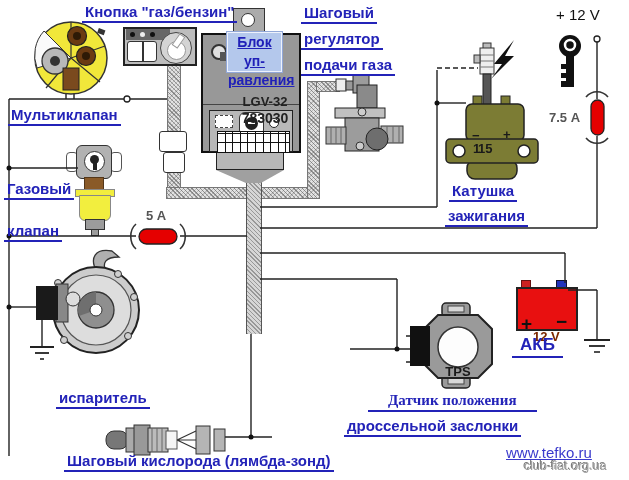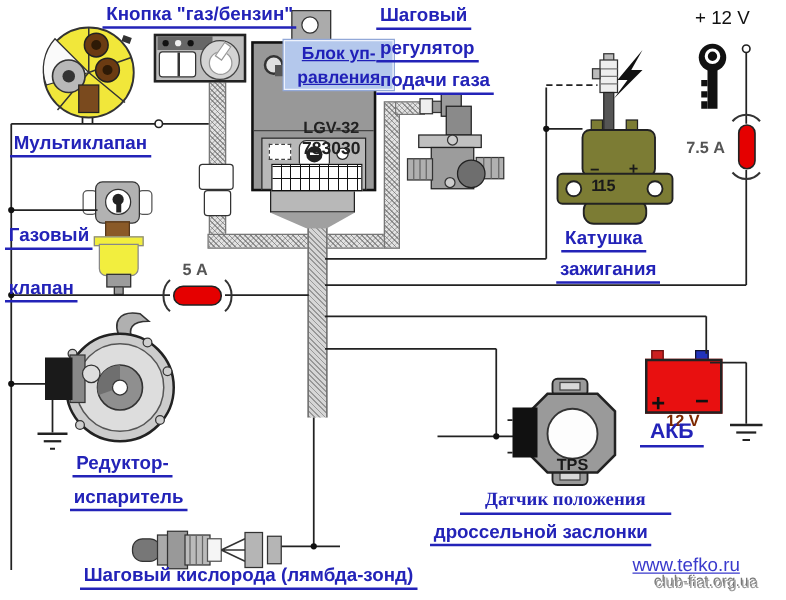--- a/index.html
+++ b/index.html
@@ -42,21 +42,21 @@
 
   <div class="comp" style="left:233px;top:8px;width:32px;height:28px;background:#ababab;border:1.5px solid #333;z-index:2;"></div>
   <div class="comp" style="left:241px;top:13px;width:14px;height:14px;background:#fff;border:1.5px solid #333;border-radius:50%;z-index:3;"></div>
   <div class="comp" style="left:201px;top:33px;width:100px;height:120px;background:#989898;border:2px solid #111;z-index:3;"></div>
   <div class="comp" style="left:211px;top:44px;width:16px;height:16px;background:#e0e0e0;border:2px solid #333;border-radius:50%;z-index:5;">
     <div class="comp" style="left:7px;top:6px;width:8px;height:9px;background:#555;"></div>
   </div>
   <div class="comp" style="left:203px;top:104px;width:96px;height:1px;background:#444;z-index:4;"></div>
   <div class="ctext" style="left:233px;top:70px;width:64px;text-align:center;font-size:13px;color:#222;z-index:9;">LGV-32</div>
   <div class="ctext" style="left:233px;top:86px;width:64px;text-align:center;font-size:14px;color:#222;z-index:9;">783030</div>
-  <div class="comp" style="left:227px;top:32px;width:88px;height:40px;background:#b4c8ec;border:1px solid #eef2fc;box-shadow:0 0 0 1px #92a8d8;z-index:10;text-align:center;">
+  <div class="comp" style="left:227px;top:32px;width:55px;height:40px;background:#b4c8ec;border:1px solid #eef2fc;box-shadow:0 0 0 1px #92a8d8;z-index:10;text-align:center;">
     <div style="color:#2020b8;font-weight:bold;font-size:14px;text-decoration:underline;line-height:19px;">Блок уп-</div>
     <div style="color:#2020b8;font-weight:bold;font-size:14px;text-decoration:underline;line-height:19px;">равления</div>
   </div>
   <div class="comp" style="left:209px;top:110px;width:84px;height:42px;background:#b8b8b8;border:1.5px solid #222;z-index:4;"></div>
   <div class="comp" style="left:215px;top:115px;width:18px;height:13px;background:#fff;border:1px dashed #444;z-index:5;"></div>
   <div class="comp" style="left:239px;top:112px;width:25px;height:24px;background:#fff;border:1.5px solid #333;border-radius:6px;z-index:5;"></div>
   <div class="comp" style="left:245px;top:117px;width:13px;height:13px;background:#222;border-radius:50%;z-index:6;"></div>
   <div class="comp" style="left:248px;top:122px;width:7px;height:2px;background:#fff;z-index:7;"></div>
   <div class="comp" style="left:269px;top:118px;width:10px;height:10px;background:#fff;border:1.5px solid #222;border-radius:50%;z-index:5;"></div>
   <div class="grid-conn"></div>
@@ -264,18 +264,17 @@
   <div class="lbl" style="left:449px;top:182px;">Катушка</div>
   <div class="lbl" style="left:445px;top:207px;">зажигания</div>
   <div class="ctext" style="left:472px;top:104px;font-size:13px;">−</div>
   <div class="ctext" style="left:503px;top:103px;font-size:13px;">+</div>
   <div class="ctext" style="left:473px;top:117px;font-size:13px;">1</div>
   <div class="ctext" style="left:478px;top:117px;font-size:13px;text-align:center;">15</div>
   <div class="lbl" style="left:512px;top:335px;font-size:17px;padding:0 8px 1px 8px;">АКБ</div>
   <div class="ctext" style="left:444px;top:340px;width:28px;text-align:center;font-size:13px;">TPS</div>
   <div class="lbl" style="left:368px;top:392px;padding:0 20px 1px 20px;font-family:Liberation Serif, serif;">Датчик положения</div>
   <div class="lbl" style="left:344px;top:417px;">дроссельной заслонки</div>
-  <div class="lbl" style="left:58px;top:362px;">Редуктор-</div>
   <div class="lbl" style="left:56px;top:389px;">испаритель</div>
   <div class="lbl" style="left:64px;top:452px;">Шаговый кислорода (лямбда-зонд)</div>
   <div class="plain" style="left:506px;top:444px;font-size:15px;color:#3a3acc;text-decoration:underline;z-index:11;">www.tefko.ru</div>
   <div class="plain" style="left:524px;top:459px;font-size:12.5px;color:#9a9a9a;text-shadow:1px 1px 0 #fff,-1px -1px 0 #777;z-index:12;">club-fiat.org.ua</div>
 </div>
 
 </body></html>

